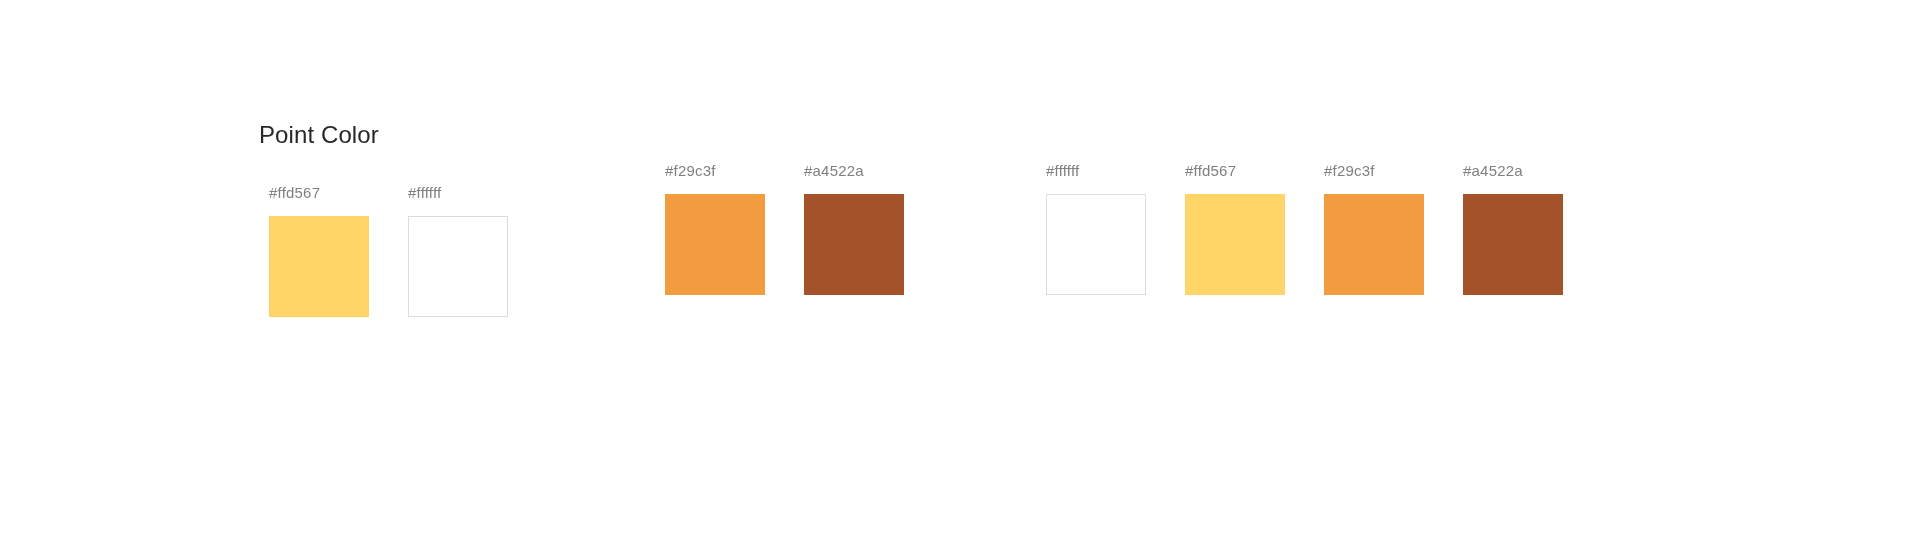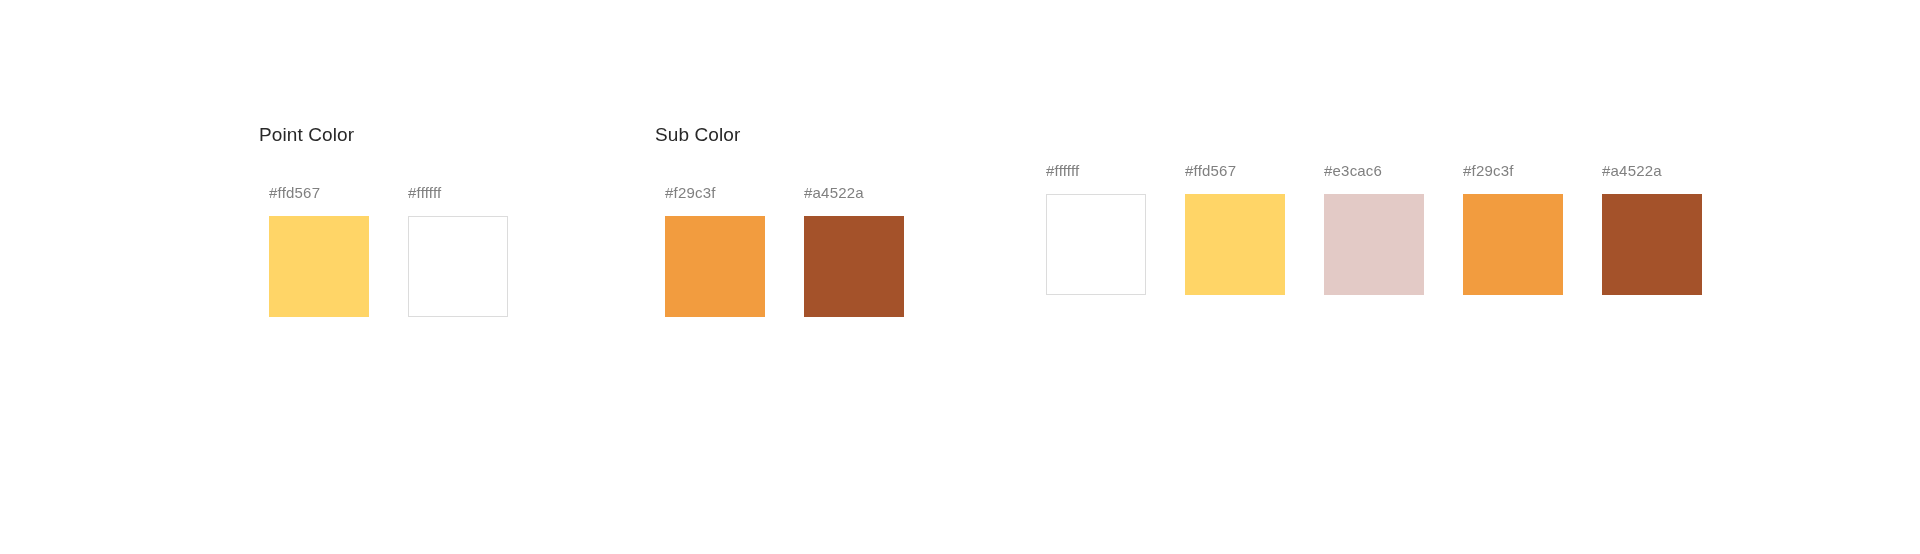--- a/index.html
+++ b/index.html
@@ -26,21 +26,21 @@
   .color-group {
     position: absolute;
     top: 124px;
   }
 
   #group-point   { left: 259px; }
   #group-sub     { left: 655px; }
   #group-product { left: 1036px; }
 
   .group-title {
-    font-size: 19px;
+    font-size: 24px;
     line-height: 22px;
     font-weight: 400;
     color: #282828;
     letter-spacing: 0.1px;
     margin: 0;
     white-space: nowrap;
   }
 
   .swatch-row {
     display: flex;
@@ -96,21 +96,20 @@
 
       <div class="swatch-item">
         <span class="swatch-label">#ffffff</span>
         <span class="swatch-chip bordered" style="background-color: rgb(255, 255, 255); border-color: rgb(220, 220, 220);"></span>
       </div>
 
     </div>
   </section>
 
   <section class="color-group" id="group-sub">
-    <h2 class="group-title">Sub Color</h2>
     <div class="swatch-row">
 
       <div class="swatch-item">
         <span class="swatch-label">#f29c3f</span>
         <span class="swatch-chip" style="background-color: rgb(242, 156, 63);"></span>
       </div>
 
       <div class="swatch-item">
         <span class="swatch-label">#a4522a</span>
         <span class="swatch-chip" style="background-color: rgb(164, 82, 42);"></span>
@@ -125,24 +124,20 @@
       <div class="swatch-item">
         <span class="swatch-label">#ffffff</span>
         <span class="swatch-chip bordered" style="background-color: rgb(255, 255, 255); border-color: rgb(220, 220, 220);"></span>
       </div>
 
       <div class="swatch-item">
         <span class="swatch-label">#ffd567</span>
         <span class="swatch-chip" style="background-color: rgb(255, 213, 103);"></span>
       </div>
 
-      <div class="swatch-item">
-        <span class="swatch-label">#e3cac6</span>
-        <span class="swatch-chip" style="background-color: rgb(227, 202, 198);"></span>
-      </div>
 
       <div class="swatch-item">
         <span class="swatch-label">#f29c3f</span>
         <span class="swatch-chip" style="background-color: rgb(242, 156, 63);"></span>
       </div>
 
       <div class="swatch-item">
         <span class="swatch-label">#a4522a</span>
         <span class="swatch-chip" style="background-color: rgb(164, 82, 42);"></span>
       </div>

